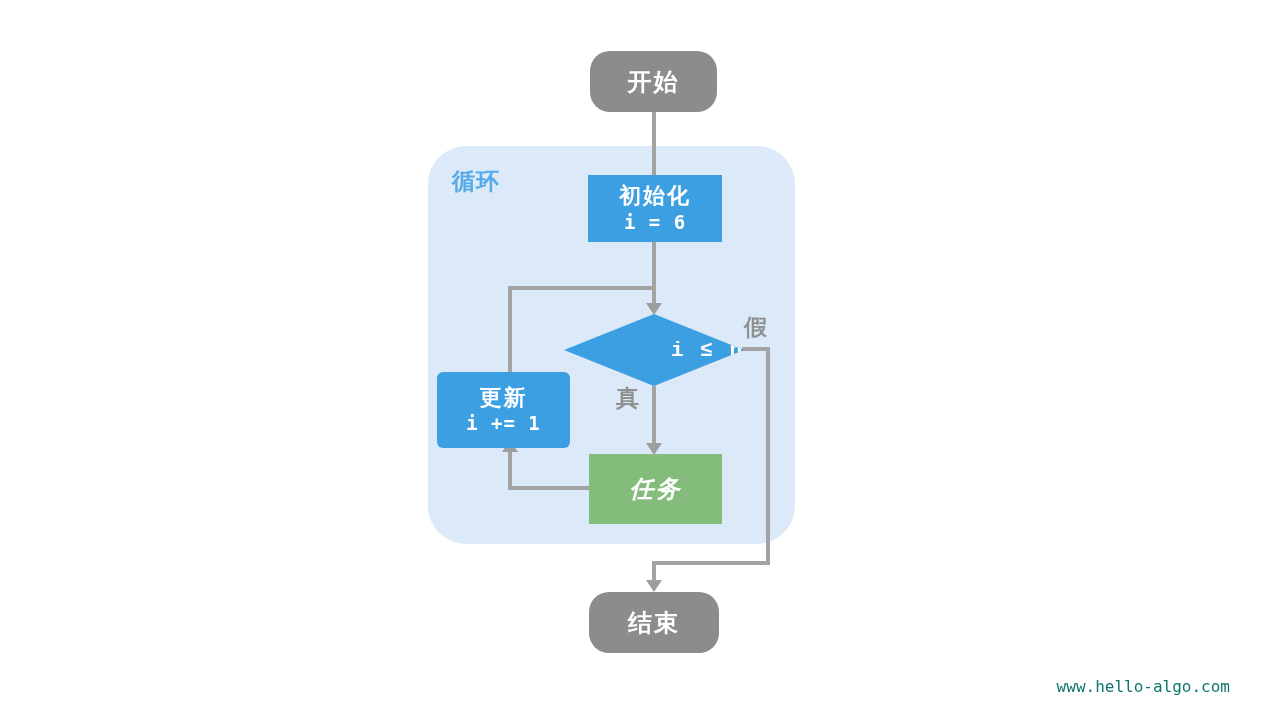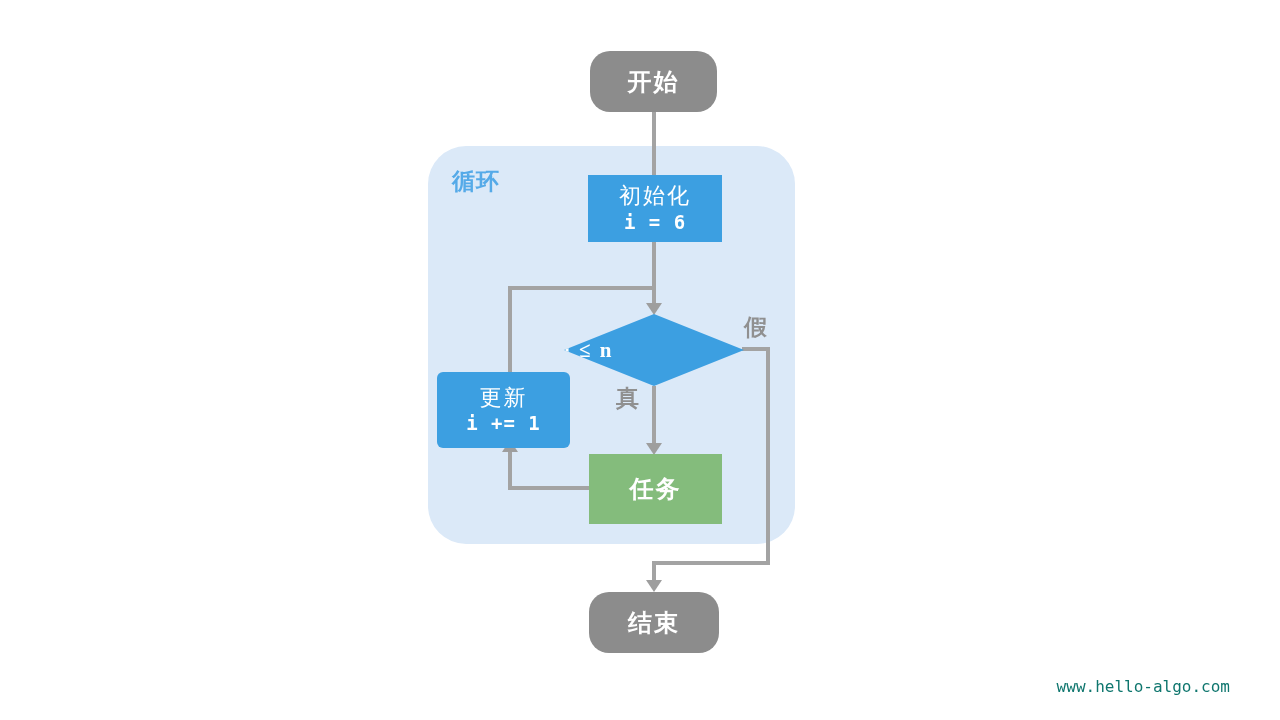--- a/index.html
+++ b/index.html
@@ -42,43 +42,43 @@
     background: #8C8C8C;
     border-radius: 20px;
     font-size: 24px;
     font-weight: 700;
     letter-spacing: 2px;
   }
   .process-blue { background: #3C9FE1; }
   .process-green { background: #84BC7C; }
   .node .cn {
     font-size: 22px;
-    font-weight: 400;
+    font-weight: 700;
     letter-spacing: 2px;
     line-height: 1.25;
   }
   .node .code {
     font-family: "DejaVu Sans Mono", monospace;
     font-size: 19px;
     font-weight: 700;
     line-height: 1.3;
     letter-spacing: 1px;
   }
-  .task-label { font-size: 24px; font-weight: 700; letter-spacing: 2px; }
+  .task-label { font-size: 24px; font-weight: 700; letter-spacing: 2px; font-style: italic; }
   .diamond {
     position: absolute;
     left: 564px; top: 314px;
     width: 180px; height: 72px;
     background: #3C9FE1;
     clip-path: polygon(50% 0%, 100% 50%, 50% 100%, 0% 50%);
     display: flex;
     align-items: center;
-    justify-content: flex-start;
+    justify-content: flex-end;
     color: #ffffff;
-    font-family: Liberation Serif, serif;
+    font-family: Liberation Mono, monospace;
     font-size: 21px;
     font-weight: 700;
     letter-spacing: 2px;
   }
   
   .line {
     position: absolute;
     background: #A3A3A3;
   }
   .arrow-down {

